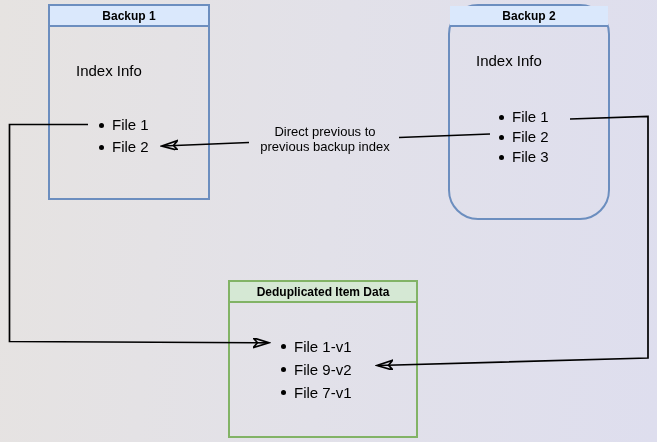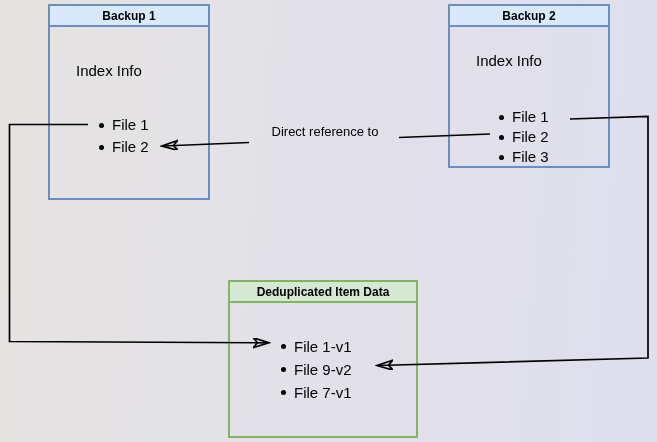--- a/index.html
+++ b/index.html
@@ -104,41 +104,42 @@
 
   <div class="box blue" style="left:48px; top:4px; width:162px; height:196px;">
     <div class="box-title">Backup 1</div>
     <div class="subtitle" style="left:26px; top:55px;">Index Info</div>
     <ul class="file-list" style="left:48px; top:108px; --lh:22px;">
       <li>File 1</li>
       <li>File 2</li>
     </ul>
   </div>
 
-  <div class="box blue" style="left:448px; top:4px; width:162px; height:164px;">
+  <div class="box blue" style="left:448px; top:4px; width:162px; height:216px;border-radius:30px;">
     <div class="box-title">Backup 2</div>
     <div class="subtitle" style="left:26px; top:45px;">Index Info</div>
     <ul class="file-list" style="left:48px; top:101px; --lh:20px;">
       <li>File 1</li>
       <li>File 2</li>
       <li>File 3</li>
     </ul>
   </div>
 
   <div class="box green" style="left:228px; top:280px; width:190px; height:158px;">
     <div class="box-title">Deduplicated Item Data</div>
     <ul class="file-list" style="left:50px; top:53px; --lh:23px;">
       <li>File 1-v1</li>
       <li>File 9-v2</li>
       <li>File 7-v1</li>
     </ul>
   </div>
 
   <div class="annotation">
-    <div>Direct reference to</div>
+    <div>Direct previous to</div>
+    <div>previous backup index</div>
   </div>
 
   <svg class="arrows" width="657" height="442" viewBox="0 0 657 442">
     <defs>
       <marker id="arrowhead" markerWidth="18" markerHeight="12" refX="15" refY="5" orient="auto" markerUnits="userSpaceOnUse">
         <path d="M0,0 L16,5 L0,10 L4.5,5 Z" fill="#000" stroke="none"></path>
       </marker>
     </defs>
 
     <path d="M490,134 L399,137.5"></path>

